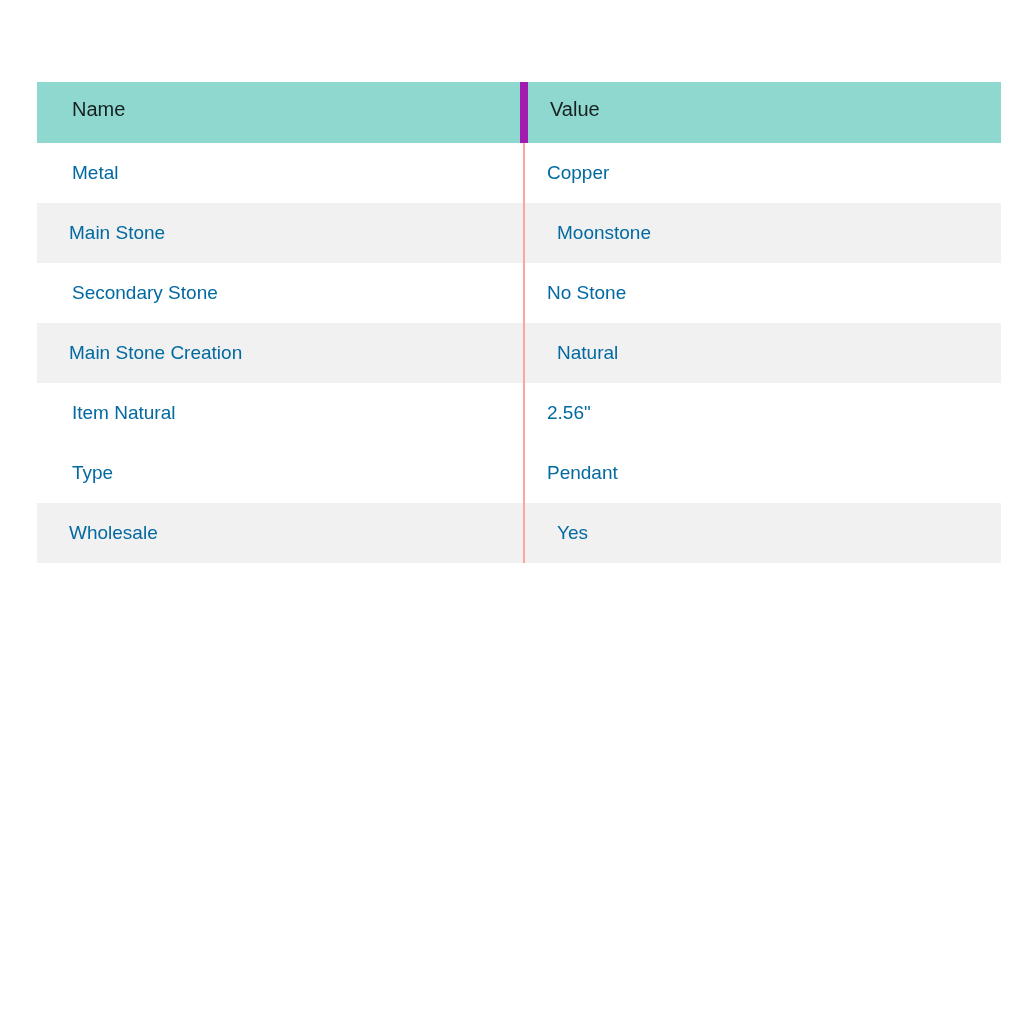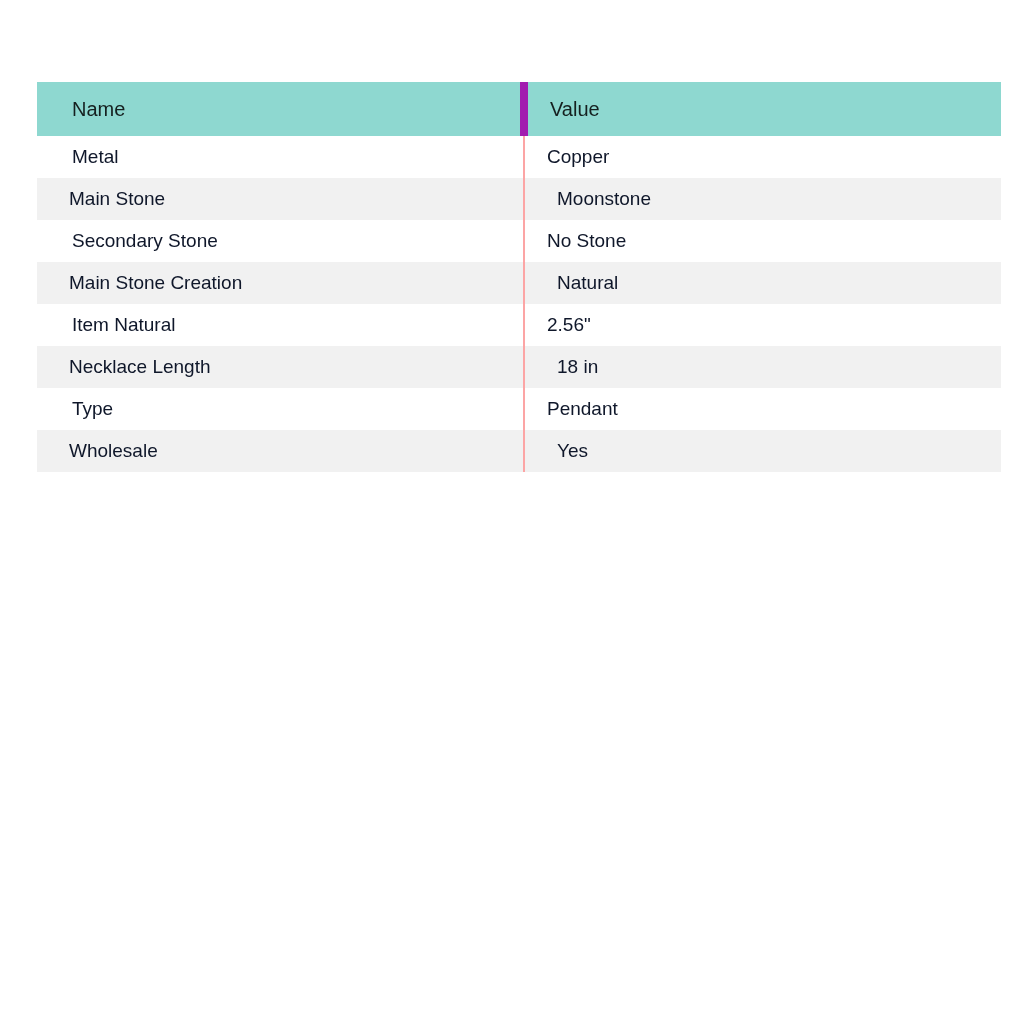--- a/index.html
+++ b/index.html
@@ -27,39 +27,39 @@
     width: 964px;
     border-collapse: collapse;
     table-layout: fixed;
   }
   .spec-table col.c-name { width: 487px; }
   .spec-table col.c-value { width: 477px; }
 
   .spec-table thead th {
     background: #8ed8d0;
     height: 54px;
-    padding: 0 0 0 35px;
+    padding: 0 0 7px 35px;
     text-align: left;
     font-size: 20px;
     font-weight: 400;
     color: #15201f;
     border: none;
     vertical-align: middle;
   }
   .spec-table thead th.value-head {
     padding-left: 22px;
     border-left: 8px solid #a21caf;
   }
 
   .spec-table tbody td {
-    height: 42px;
+    height: 60px;
     padding: 0 0 0 35px;
     font-size: 19px;
     font-weight: 400;
-    color: #0f172a;
+    color: #0369a1;
     vertical-align: middle;
     border: none;
   }
   .spec-table tbody td.value-cell {
     padding-left: 22px;
     border-left: 2px solid #fca5a5;
   }
   .spec-table tbody tr.odd-row td {
     background: #ffffff;
   }
@@ -97,24 +97,20 @@
         <td class="value-cell">No Stone</td>
       </tr>
       <tr class="even-row">
         <td class="name-cell">Main Stone Creation</td>
         <td class="value-cell">Natural</td>
       </tr>
       <tr class="odd-row">
         <td class="name-cell">Item Natural</td>
         <td class="value-cell">2.56"</td>
       </tr>
-      <tr class="even-row">
-        <td class="name-cell">Necklace Length</td>
-        <td class="value-cell">18 in</td>
-      </tr>
       <tr class="odd-row">
         <td class="name-cell">Type</td>
         <td class="value-cell">Pendant</td>
       </tr>
       <tr class="even-row">
         <td class="name-cell">Wholesale</td>
         <td class="value-cell">Yes</td>
       </tr>
     </tbody>
   </table>

